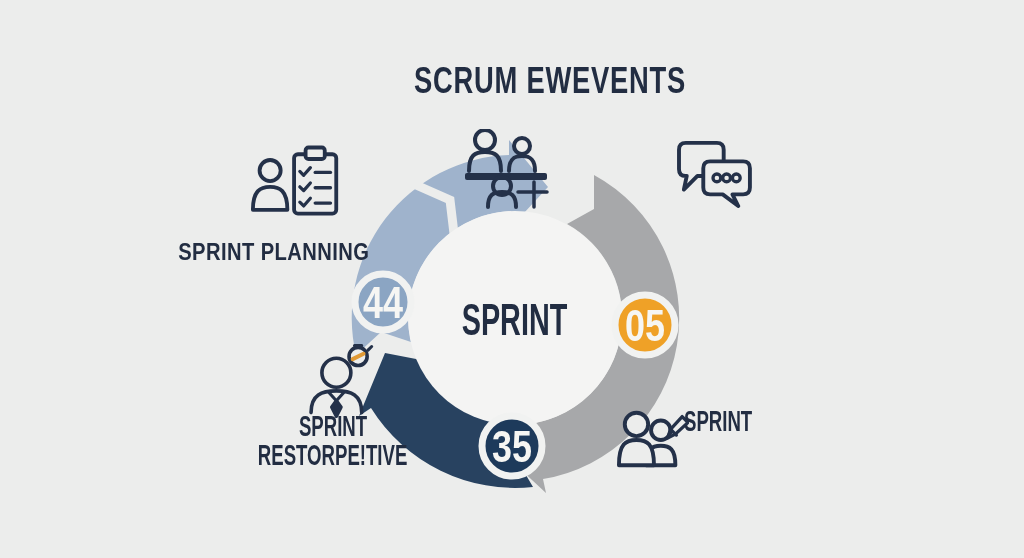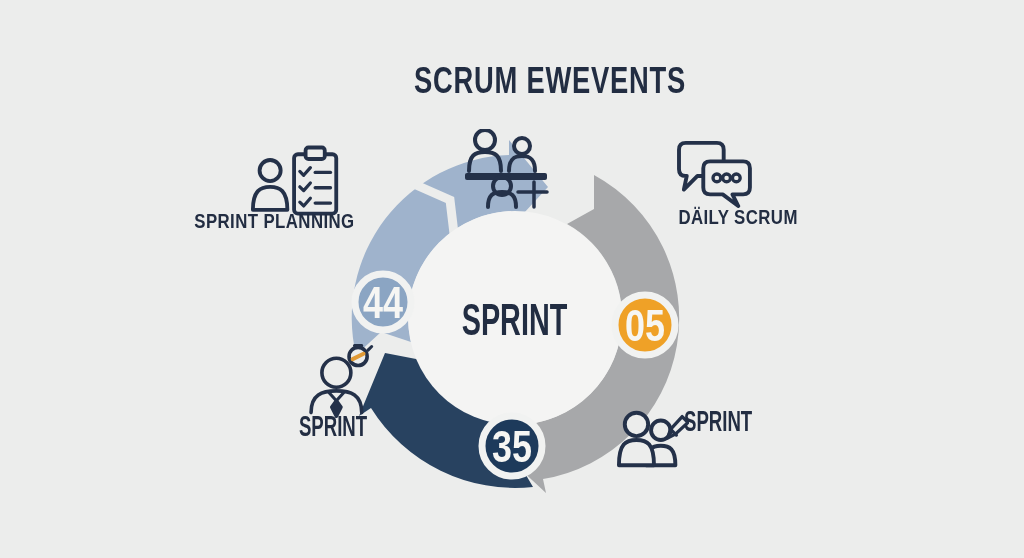--- a/index.html
+++ b/index.html
@@ -12,21 +12,21 @@
   .ring-svg { position:absolute; left:0; top:0; width:1024px; height:558px; }
   .icon { position:absolute; }
   .icon svg { display:block; width:100%; height:100%; }
   .title {
     position:absolute; left:0; top:63px; width:1012px; text-align:center;
     font-size:36px; font-weight:bold; letter-spacing:1px; line-height:1;margin-left:44px;
   }
   .cond { display:inline-block; white-space:nowrap; transform-origin:50% 50%; }
   .title .cond { transform:scaleX(0.76); }
   .label { position:absolute; font-weight:bold; text-align:center; line-height:0.98; }
-  .t-top { font-size:20px; letter-spacing:0.5px; }
+  .t-top { font-size:24px; letter-spacing:0.5px;margin-top:28px; }
   .t-top .cond { transform:scaleX(0.84); }
   .t-bottom { font-size:30px; }
   .t-bottom .cond { transform:scaleX(0.62); }
   .left-align { text-align:left; }
   .left-align .cond { transform-origin:0 50%; }
   .center-label {
     position:absolute; left:405px; top:297px; width:220px; text-align:center;
     font-size:45px; font-weight:bold; line-height:1;
   }
   .center-label .cond { transform:scaleX(0.64); }
@@ -117,39 +117,37 @@
         <path d="M14,3 H46 Q53,3 53,10 V30 Q53,37 46,37 H26 L12,51 L15,37 H14 Q7,37 7,30 V10 Q7,3 14,3 Z"></path>
         <path d="M39,22 H73 Q80,22 80,29 V49 Q80,56 73,56 H62 L68,68 L52,56 H39 Q32,56 32,49 V29 Q32,22 39,22 Z" fill="#ecedec"></path>
         <g stroke-width="3.4">
           <circle cx="46" cy="39" r="4"></circle>
             <circle cx="56" cy="39" r="4"></circle>
             <circle cx="66" cy="39" r="4"></circle>
         </g>
       </g>
     </svg>
   </div>
-  <div class="label t-top" style="left:620px; top:208px; width:236px;">
-    <div><span class="cond">DÄILY SCRUM</span></div>
-  </div>
 
   <div class="icon" style="left:302px; top:342px; width:76px; height:76px;">
     <svg viewBox="0 0 84 80">
       <g fill="none" stroke-width="4" stroke-linecap="round" stroke-linejoin="round" stroke="#243149">
         <circle cx="38" cy="32" r="16"></circle>
         <path d="M10,76 C10,56 22,52 38,52 C54,52 66,56 66,76"></path>
         <path d="M30,54 L38,63 L46,54" stroke-width="3.4"></path>
         <path d="M38,63 l-5,7 l5,10 l5,-10 z" fill="#243149"></path>
         <circle cx="62" cy="14" r="10" fill="#ecedec"></circle>
         <path d="M58,2 h8 M73,7 l4,-4" stroke-width="3.4"></path>
         <path d="M56,17 L68,11" stroke-width="4.5" stroke="#e19a35"></path>
       </g>
     </svg>
   </div>
   <div class="label t-bottom" style="left:210px; top:411px; width:246px;">
     <div><span class="cond">SPRINT</span></div>
+    <div><span class="cond">RESTORPE!TIVE</span></div>
   </div>
 
   <div class="icon" style="left:617px; top:408px; width:72px; height:62px;">
     <svg viewBox="0 0 74 62">
       <g fill="none" stroke-width="4" stroke-linecap="round" stroke-linejoin="round" stroke="#243149">
         <circle cx="45" cy="22" r="10"></circle>
         <path d="M30,58 C30,41 36,38 45,38 C54,38 60,41 60,58 Z"></path>
         <circle cx="20" cy="16" r="12" fill="#ecedec"></circle>
         <path d="M2,58 C2,36 9,32 20,32 C31,32 38,36 38,58 Z" fill="#ecedec"></path>
         <g stroke-width="3.4">

